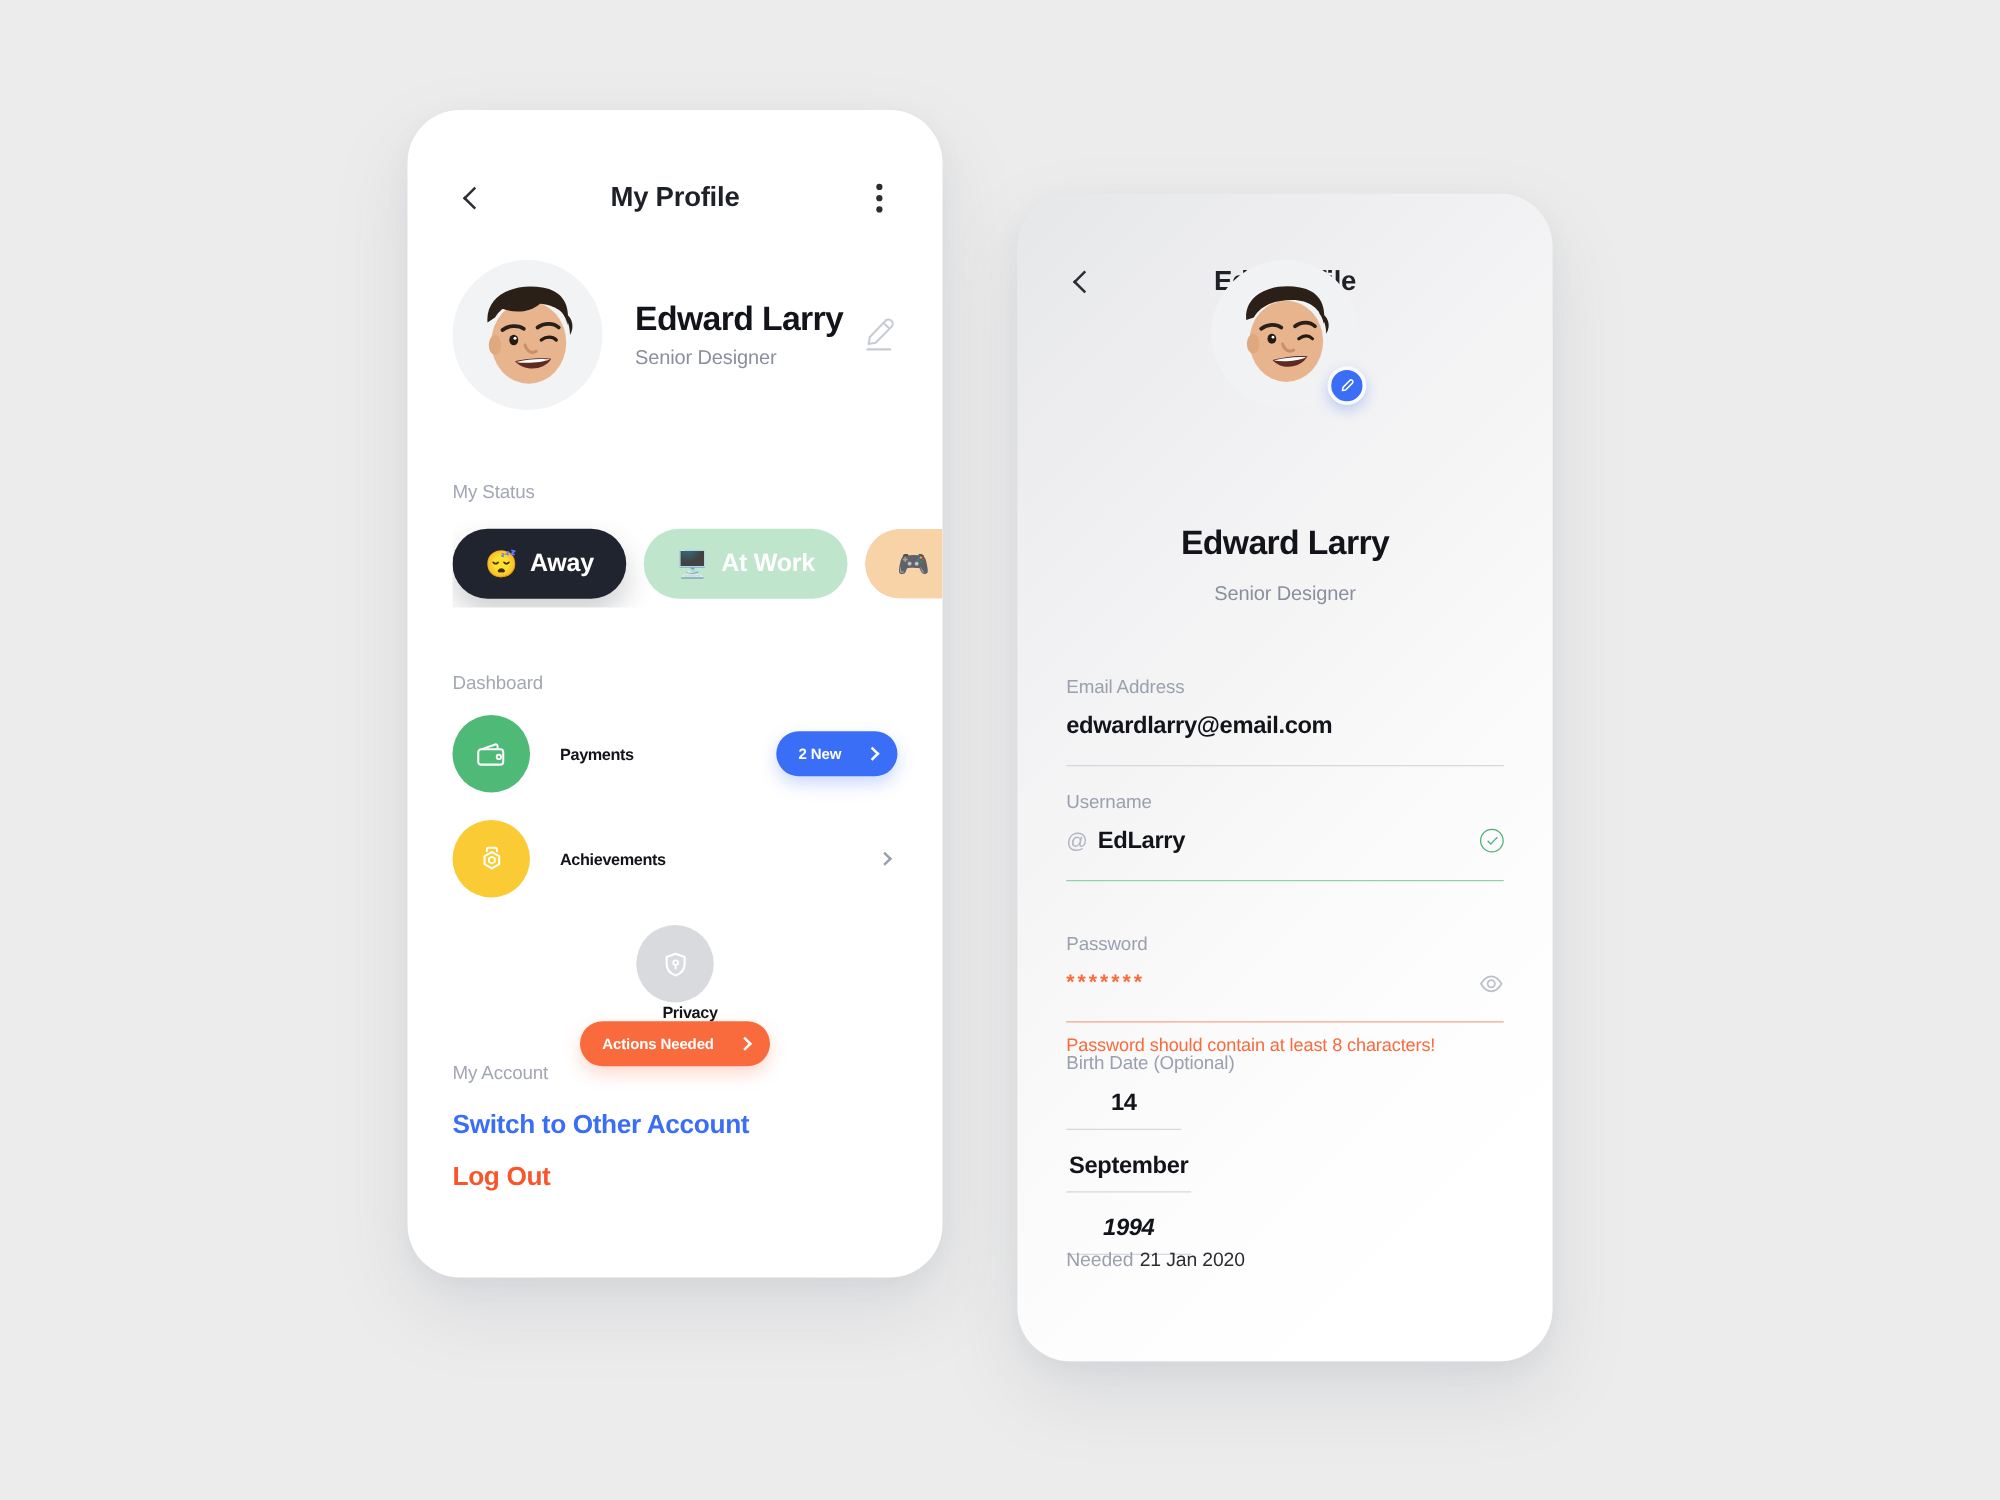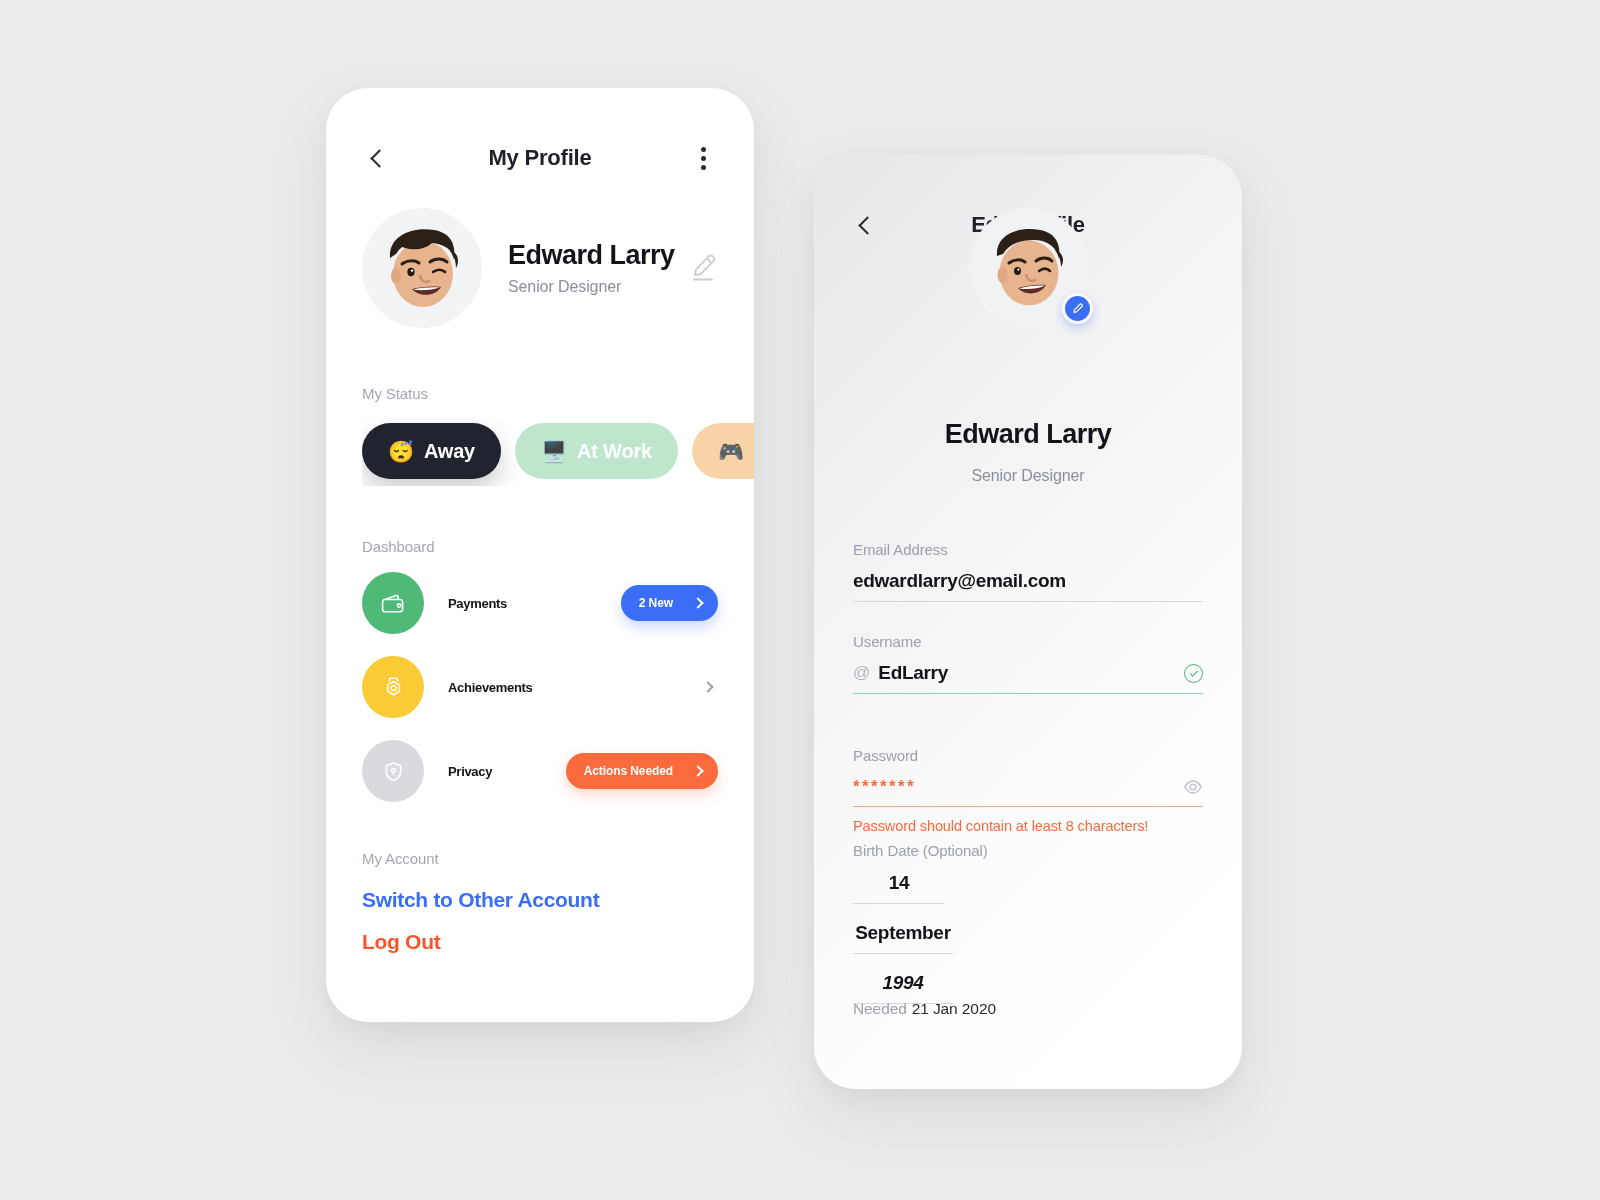--- a/index.html
+++ b/index.html
@@ -195,21 +195,21 @@
     position: absolute;
     left: 36px;
     width: 356px;
     height: 62px;
     display: flex;
     align-items: center;
     cursor: pointer;
   }
   .row-1 { top: 484px; }
   .row-2 { top: 568px; }
-  .row-3 { top: 652px; }
+  .row-3 { top: 652px; flex-direction: column; }
 
   .dash-icon {
     width: 62px; height: 62px;
     border-radius: 50%;
     display: flex; align-items: center; justify-content: center;
     flex: 0 0 auto;
   }
   .dash-name {
     margin-left: 24px;
     font-size: 13px;
@@ -316,23 +316,23 @@
   .f-birth { top: 687px; }
 
   .f-label {
     font-size: 15px;
     color: #9ba0ae;
     letter-spacing: -0.1px;
     margin-bottom: 13px;
   }
   .f-inputline {
     display: flex;
-    align-items: center;
+    align-items: flex-start;
     gap: 8px;
-    padding-bottom: 9px;
+    padding-bottom: 20px;
     border-bottom: 1.4px solid #d6d8dd;
   }
   .f-inputline.ok    { border-bottom-color: #8ed6a7; }
   .f-inputline.error { border-bottom-color: #f4a58a; }
 
   .f-value {
     font-size: 19px;
     font-weight: 600;
     color: #12141a;
     letter-spacing: -0.3px;

